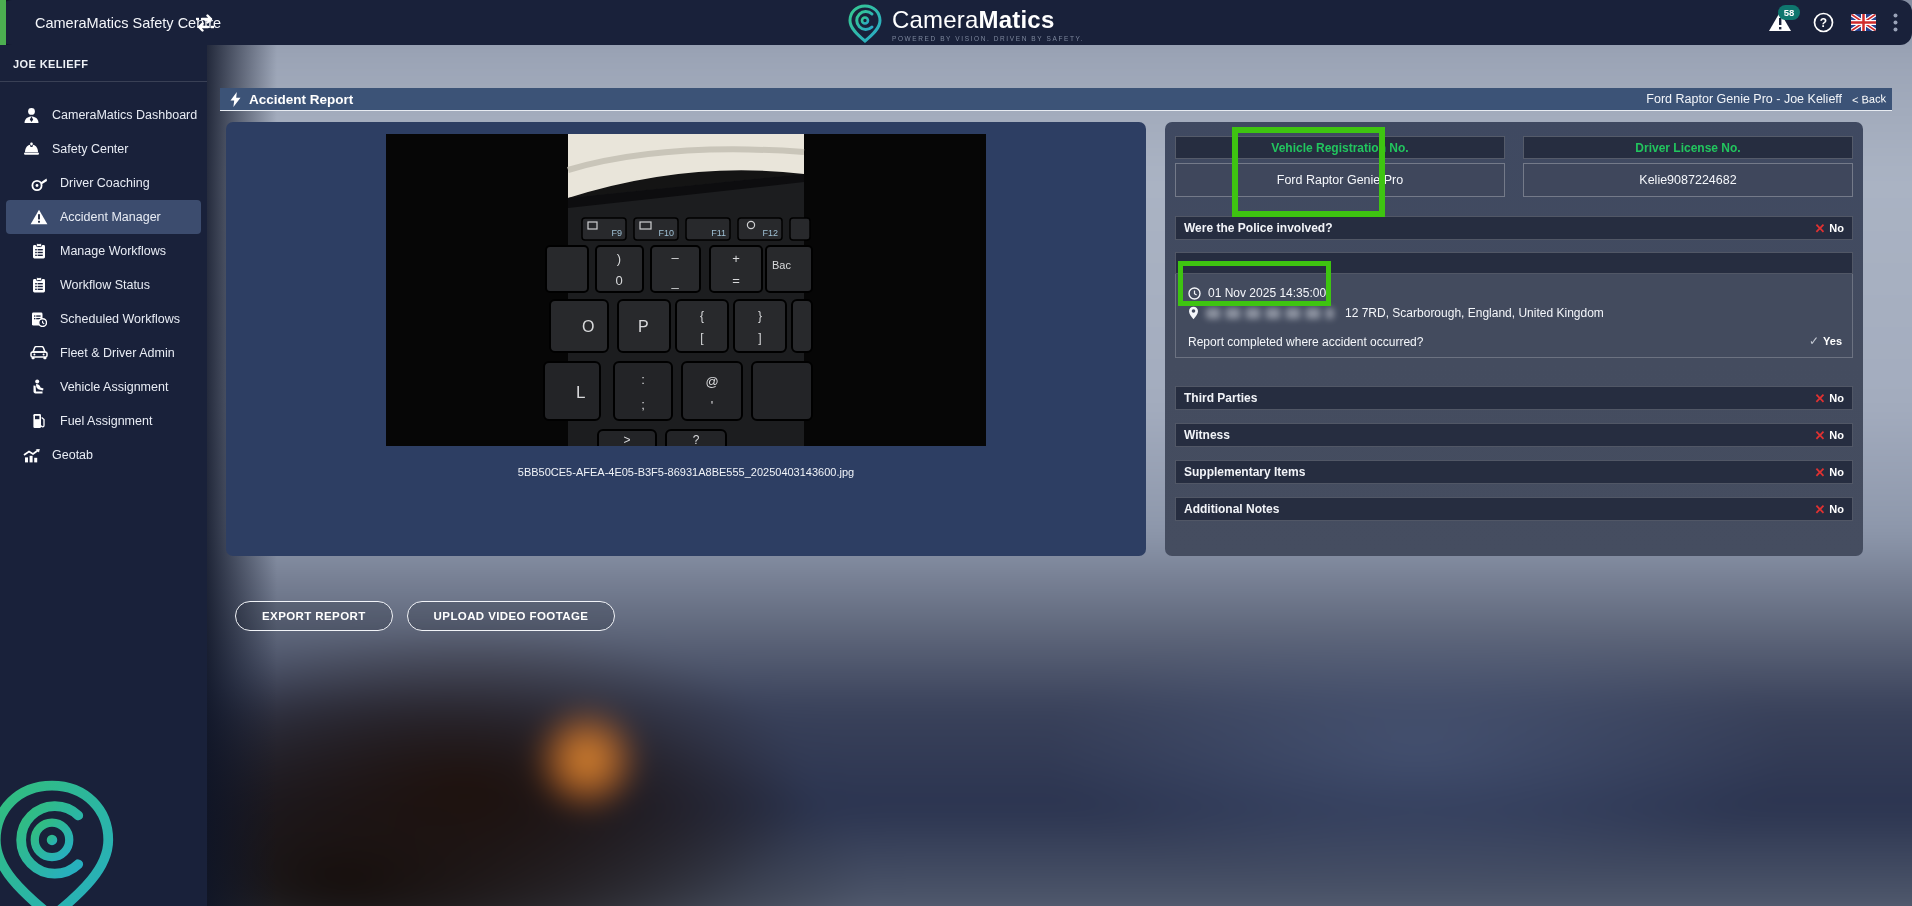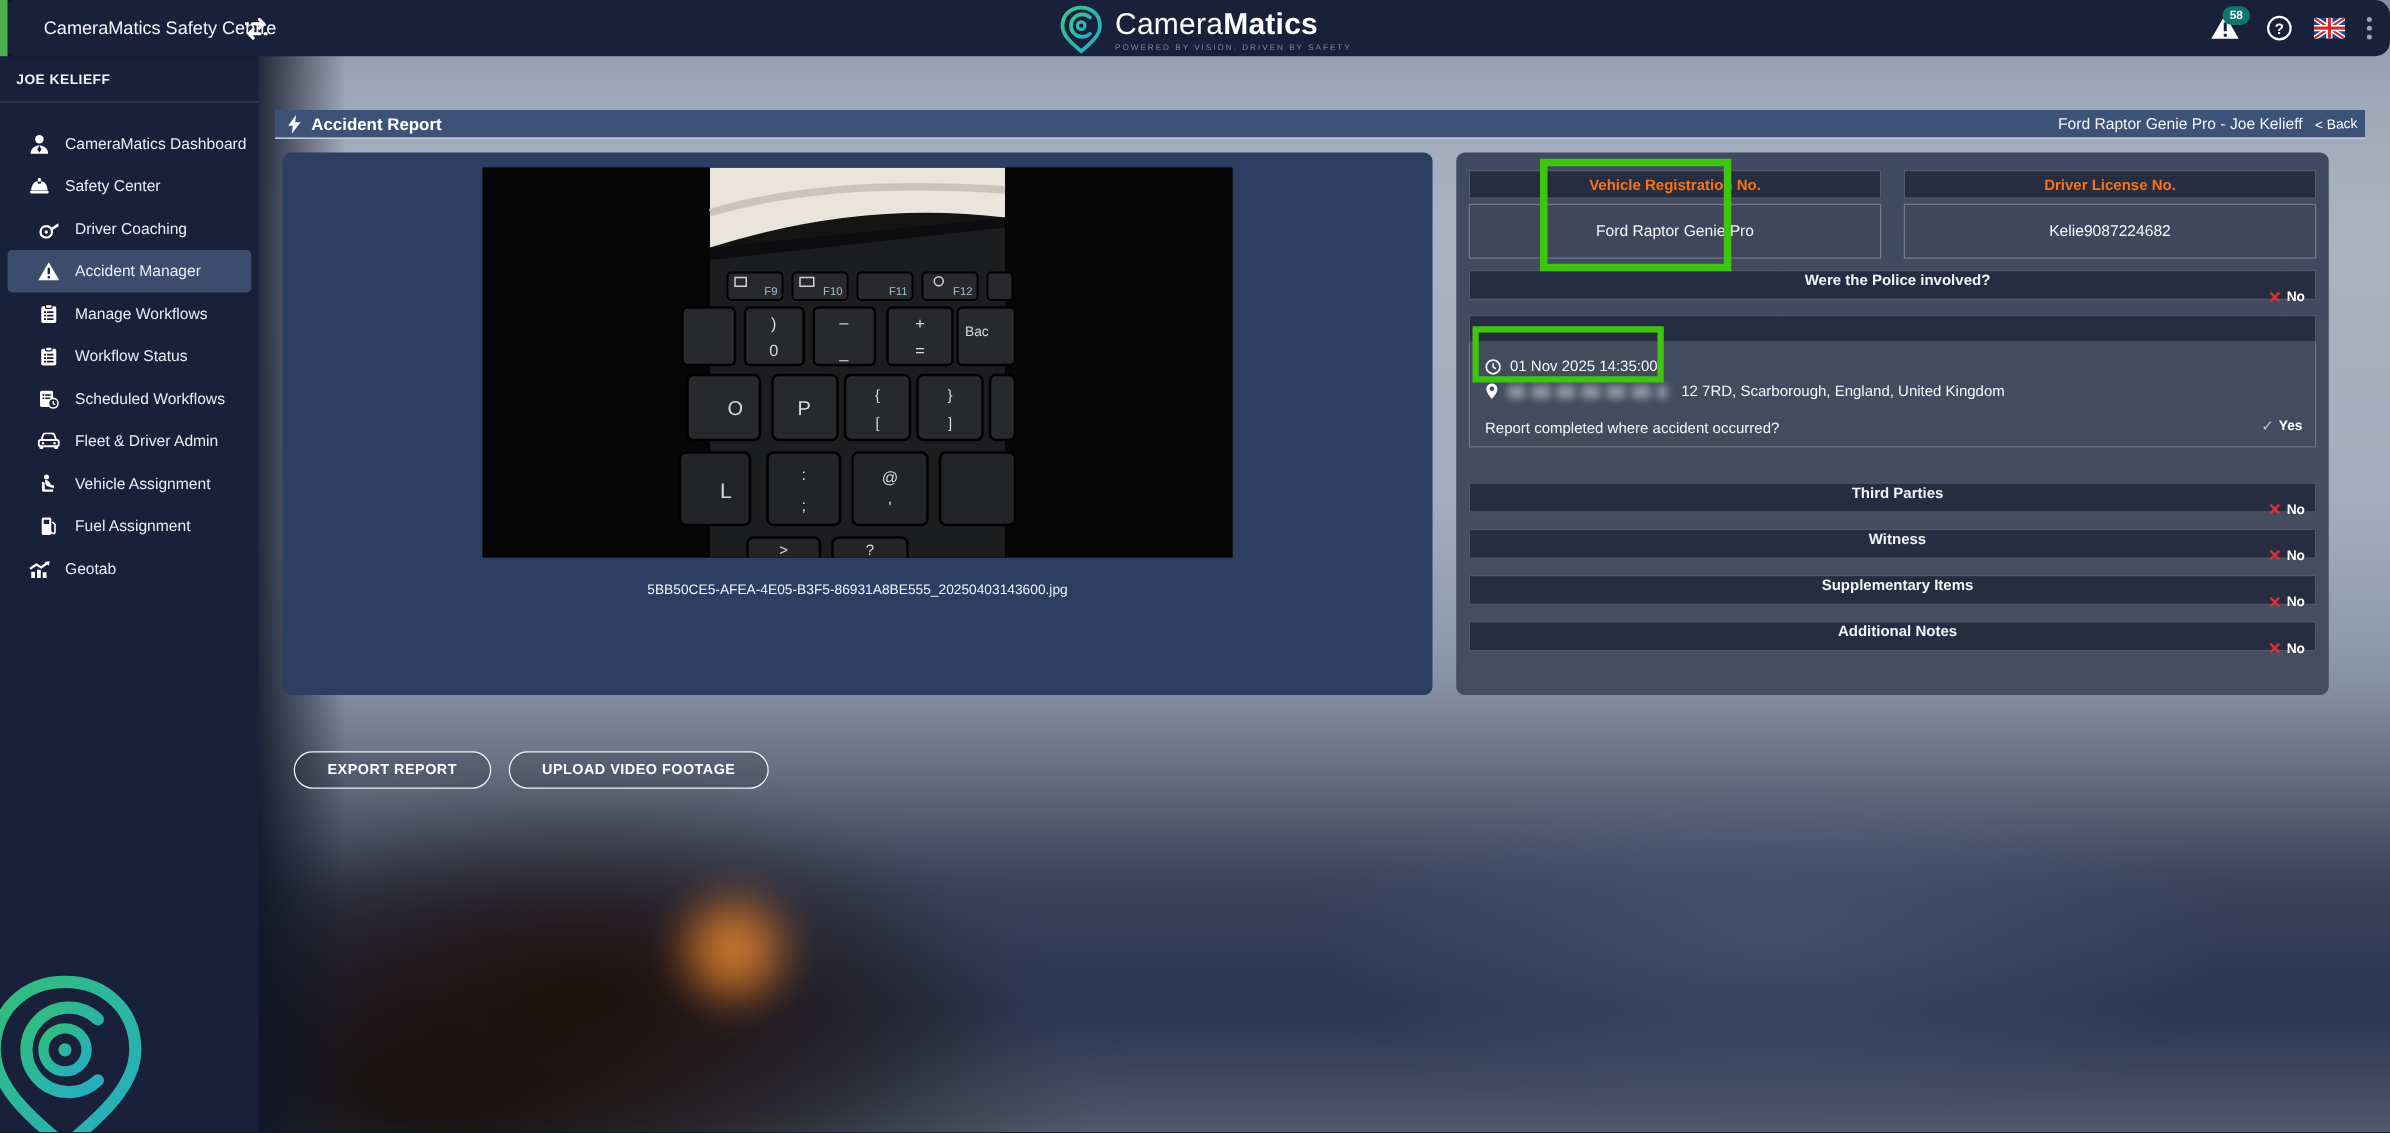--- a/index.html
+++ b/index.html
@@ -63,26 +63,26 @@
   .left-panel { position:absolute; left:226px; top:122px; width:920px; height:434px; background:#2d3e63; border-radius:7px; z-index:5; }
   .photo-box { position:absolute; left:160px; top:12px; width:600px; height:312px; background:#000; cursor:pointer; }
   .filename { position:absolute; left:0; top:344px; width:100%; text-align:center; color:#f0f3f8; font-size:11px; }
 
   .right-panel { position:absolute; left:1165px; top:122px; width:698px; height:434px; border-radius:7px; z-index:5;
     background:linear-gradient(180deg,#3f4961 0%, #444c5f 55%, #454d60 100%); }
 
   .col2 { position:absolute; left:10px; top:14px; width:678px; display:flex; gap:18px; }
   .col { flex:1; }
   .fld-label { height:23px; background:#262d40; border:1px solid rgba(255,255,255,.22);
-    color:#f97316; font-size:12px; font-weight:bold; display:flex; align-items:center; justify-content:center; }
-  .fld-value { margin-top:4px; height:44px; background:#3f475c; border:1px solid rgba(255,255,255,.28);
+    color:#22c55e; font-size:12px; font-weight:bold; display:flex; align-items:center; justify-content:center; }
+  .fld-value { margin-top:4px; height:34px; background:#3f475c; border:1px solid rgba(255,255,255,.28);
     color:#f5f7fb; font-size:12.5px; display:flex; align-items:center; justify-content:center; }
 
   .qrow { position:absolute; left:10px; width:678px; height:24px; background:#262d40; border:1px solid rgba(255,255,255,.2);
-    display:flex; align-items:center; cursor:pointer;flex-direction:column; }
+    display:flex; align-items:center; cursor:pointer; }
   .qrow .ql { color:#f2f4f8; font-size:12px; font-weight:bold; margin-left:8px; }
   .qrow .qv { margin-left:auto; margin-right:8px; display:flex; align-items:center; gap:4px; }
   .x-ico { color:#e03131; font-size:13px; font-weight:bold; line-height:1; }
   .chk-ico { color:#c3c8d2; font-size:12px; line-height:1; }
   .vlabel { color:#ffffff; font-size:11px; font-weight:bold; }
 
   .incident { position:absolute; left:10px; top:130px; width:678px; }
   .inc-header { height:22px; background:#262d40; border:1px solid rgba(255,255,255,.2); }
   .inc-body { background:#434b5e; border:1px solid rgba(255,255,255,.22); border-top:none; height:84px; position:relative; }
   .inc-line { position:absolute; left:12px; display:flex; align-items:center; gap:7px; color:#f4f6fa; font-size:12px; }

